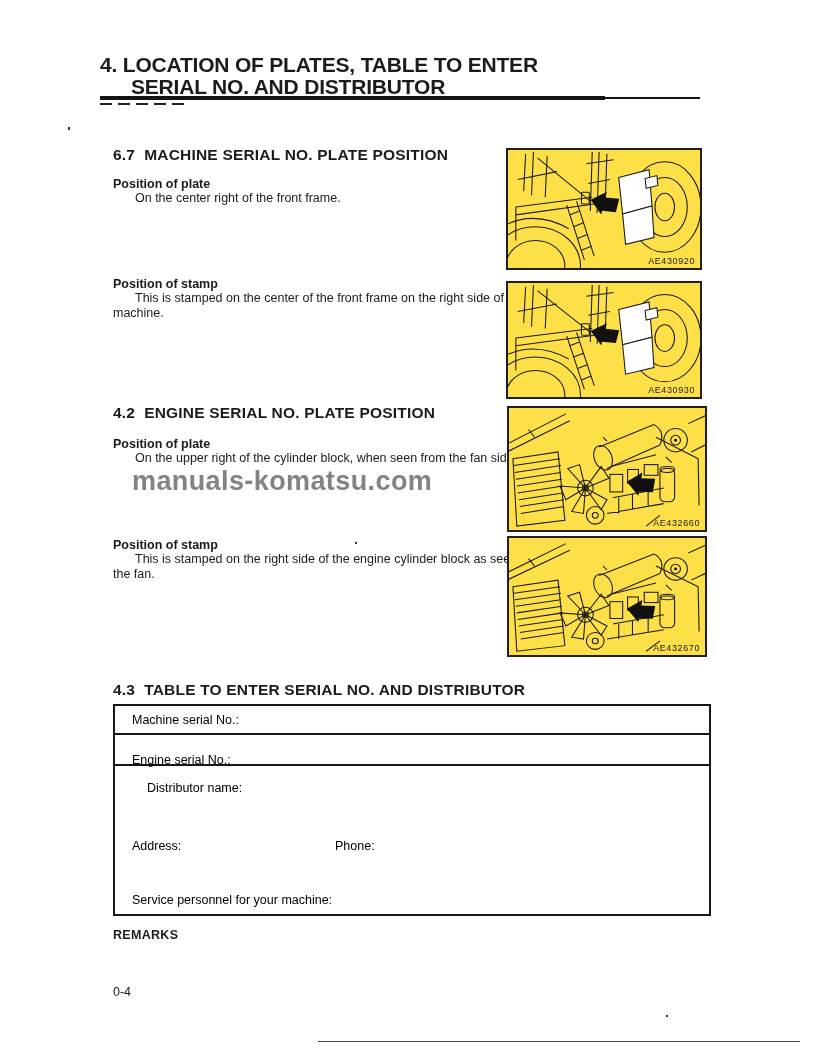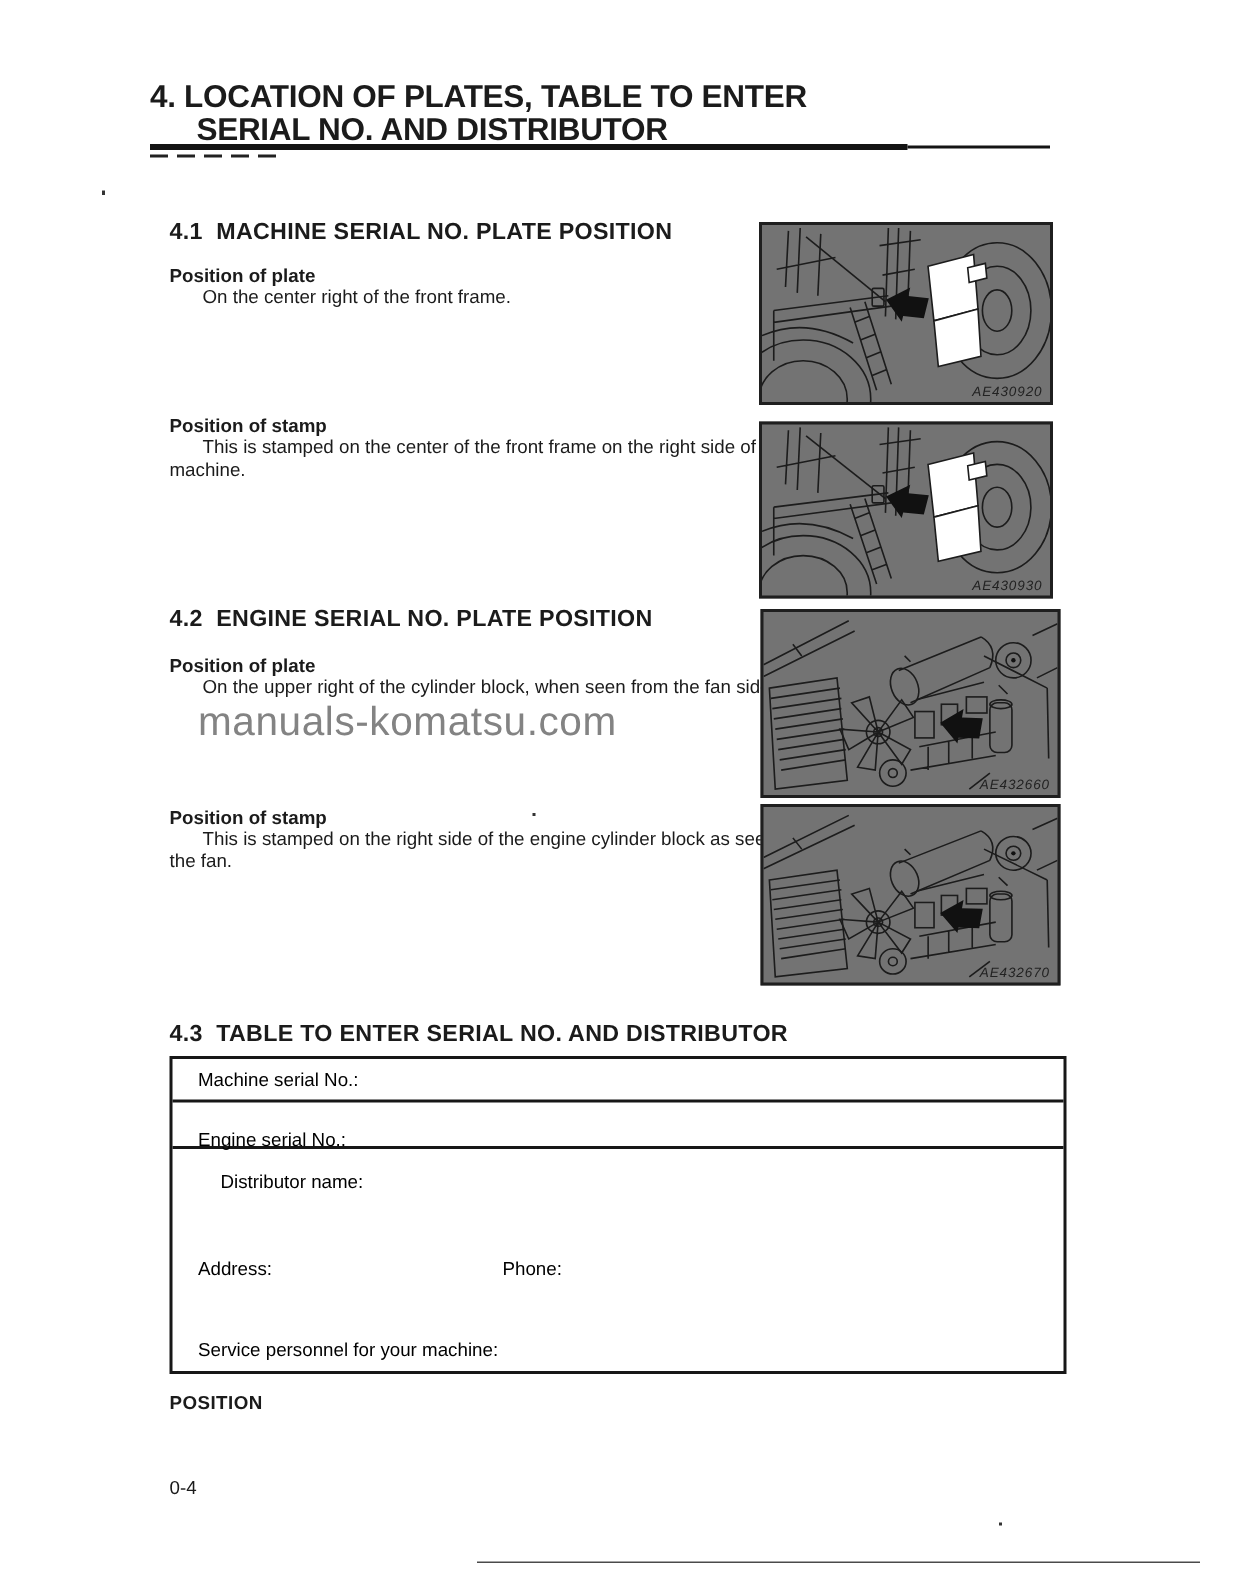--- a/index.html
+++ b/index.html
@@ -15,24 +15,24 @@
   .title-rule-thin  { position:absolute; left:605px; top:97px; width:95px;  height:2px; background:#141414; }
   .title-rule-dash  { position:absolute; left:100px; top:103px; width:86px; height:2px;
                       background:repeating-linear-gradient(90deg,#222 0 12px,transparent 12px 18px); }
 
   
   .sec-heading { position:absolute; font-size:15.5px; font-weight:bold; letter-spacing:0.2px; white-space:pre-wrap; }
   .blk-label   { position:absolute; font-size:12.5px; font-weight:bold; }
   .blk-text    { position:absolute; font-size:12.5px; line-height:15.2px; width:440px; text-indent:22px; }
 
   .watermark { position:absolute; left:132px; top:466px; font-size:27px; color:#838383;
-               letter-spacing:0.4px; font-weight:normal; }
+               letter-spacing:0.4px; font-weight:bold; }
 
   
-  .figure { position:absolute; border:2px solid #1f1f1f; background:#737373;font-style:italic; }
+  .figure { position:absolute; border:2px solid #1f1f1f; background:#fde047; }
   .figure svg.art { position:absolute; left:0; top:0; width:100%; height:100%; }
   .fig-code { position:absolute; right:5px; bottom:2px; font-size:9px; letter-spacing:0.6px; color:#222; }
 
   
   .serial-table { position:absolute; left:113px; top:704px; width:598px; height:212px; border:2px solid #171717; }
   .st-row1 { position:absolute; left:0; top:0;    width:100%; height:29px; border-bottom:2px solid #171717; }
   .st-row2 { position:absolute; left:0; top:31px; width:100%; height:29px; border-bottom:2px solid #171717; }
   .st-row3 { position:absolute; left:0; top:62px; width:100%; height:146px; }
   .st-label { position:absolute; font-size:12.5px; color:#000000; }
 
@@ -117,21 +117,21 @@
   </defs>
 </svg>
 
 <div class="page">
 
   <h1 class="doc-title"><span>4. LOCATION OF PLATES, TABLE TO ENTER</span><span class="l2">SERIAL NO. AND DISTRIBUTOR</span></h1>
   <div class="title-rule-thick"></div>
   <div class="title-rule-thin"></div>
   <div class="title-rule-dash"></div>
 
-  <h2 class="sec-heading" style="left:113px; top:146px;">4.1  MACHINE SERIAL NO. PLATE POSITION</h2>
+  <h2 class="sec-heading" style="left:113px; top:146px;">6.7  MACHINE SERIAL NO. PLATE POSITION</h2>
   <div class="blk-label" style="left:113px; top:177px;">Position of plate</div>
   <div class="blk-text" style="left:113px; top:191px;">On the center right of the front frame.</div>
   <div class="blk-label" style="left:113px; top:277px;">Position of stamp</div>
   <div class="blk-text" style="left:113px; top:291px;">This is stamped on the center of the front frame on the right side of the machine.</div>
 
   <h2 class="sec-heading" style="left:113px; top:404px;">4.2  ENGINE SERIAL NO. PLATE POSITION</h2>
   <div class="blk-label" style="left:113px; top:437px;">Position of plate</div>
   <div class="blk-text" style="left:113px; top:451px;">On the upper right of the cylinder block, when seen from the fan side.</div>
   <div class="watermark">manuals-komatsu.com</div>
   <div class="blk-label" style="left:113px; top:538px;">Position of stamp</div>
@@ -175,21 +175,21 @@
       <span class="st-label" style="left:17px; top:16px;">Engine serial No.:</span>
     </div>
     <div class="st-row3">
       <span class="st-label" style="left:32px; top:13px;">Distributor name:</span>
       <span class="st-label" style="left:17px; top:71px;">Address:</span>
       <span class="st-label" style="left:220px; top:71px;">Phone:</span>
       <span class="st-label" style="left:17px; top:125px;">Service personnel for your machine:</span>
     </div>
   </div>
 
-  <div class="remarks">POSITION</div>
+  <div class="remarks">REMARKS</div>
   <div class="page-num">0-4</div>
   <div class="footer-rule"></div>
 
   <div class="speck" style="left:68px; top:127px; width:2px; height:3px;"></div>
   <div class="speck" style="left:355px; top:542px; width:2px; height:2px;"></div>
   <div class="speck" style="left:666px; top:1015px; width:2px; height:2px;"></div>
 
 </div>
 
 </body></html>

